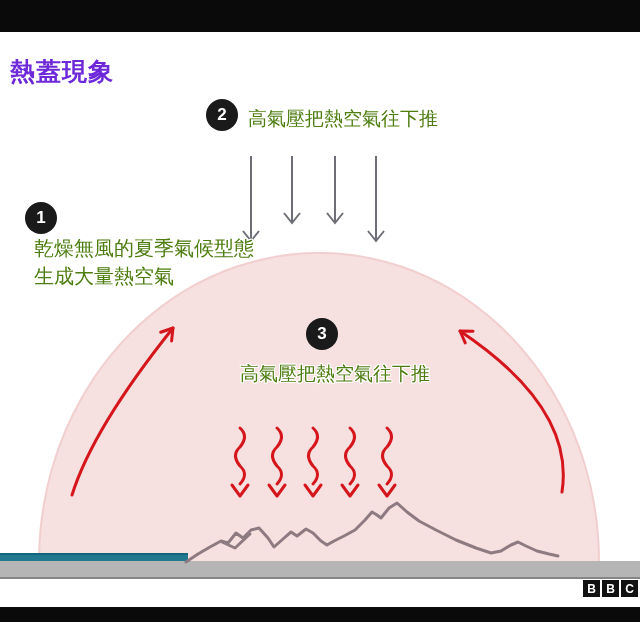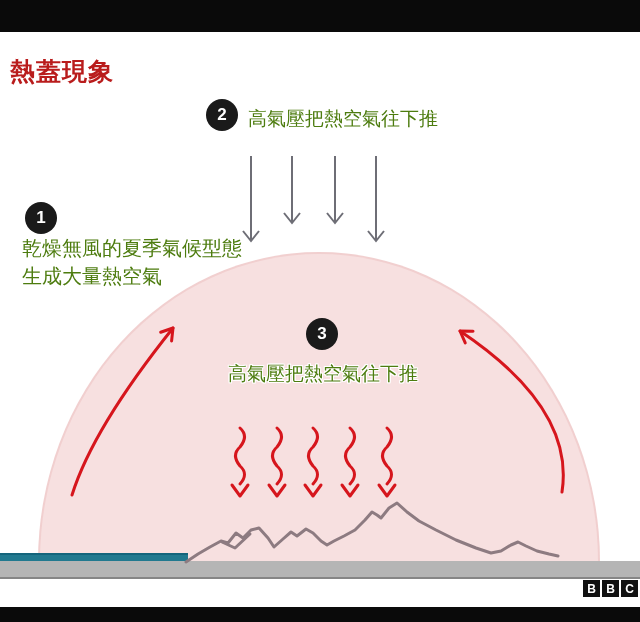--- a/index.html
+++ b/index.html
@@ -3,21 +3,21 @@
 <meta charset="utf-8">
 <style>
   html,body{margin:0;padding:0;background:#ffffff;font-family:"Liberation Sans","DejaVu Sans",sans-serif;}
   #stage{position:relative;width:640px;height:622px;background:#ffffff;overflow:hidden;}
 
   .bar-black{position:absolute;left:0;width:640px;background:#0a0a0a;}
   #top-bar{top:0;height:32px;}
   #bottom-bar{top:607px;height:15px;}
 
   #main-title{position:absolute;left:10px;top:38px;font-size:25px;font-weight:bold;
-    color:#b91c1c;letter-spacing:1px;}
+    color:#6d28d9;letter-spacing:1px;}
 
   #dome{position:absolute;left:38px;top:252px;width:562px;height:310px;
     background:var(--dome-pink,#f7e0e0);
     border:2px solid rgba(228,170,170,0.30);border-bottom:none;box-sizing:border-box;
     border-radius:50% 50% 0 0 / 100% 100% 0 0;}
 
   #water{position:absolute;left:0;top:553px;width:188px;height:8px;
     background:linear-gradient(to bottom,#14657c 0 30%,var(--water-teal,#21798f) 30% 100%);}
   #ground{position:absolute;left:0;top:561px;width:640px;height:16px;
     background:var(--ground-gray,#b5b5b5);border-bottom:2px solid #868686;}
@@ -27,21 +27,21 @@
   .rline{stroke:var(--arrow-red,#d6161d);stroke-width:3;fill:none;
     stroke-linecap:round;stroke-linejoin:round;}
   .mline{stroke:var(--mountain,#8d7b81);stroke-width:3;fill:none;
     stroke-linecap:round;stroke-linejoin:round;}
 
   .num-circle{position:absolute;width:32px;height:32px;border-radius:50%;
     background:#1a1a1a;color:#ffffff;display:flex;align-items:center;justify-content:center;
     font-size:17px;font-weight:bold;}
   .step-text{position:absolute;color:#4d7c0f;font-size:19px;line-height:28px;}
   .halo{text-shadow:1px 0 0 #fff,-1px 0 0 #fff,0 1px 0 #fff,0 -1px 0 #fff,
-    1px 1px 0 #fff,-1px -1px 0 #fff,1px -1px 0 #fff,-1px 1px 0 #fff;}
+    1px 1px 0 #fff,-1px -1px 0 #fff,1px -1px 0 #fff,-1px 1px 0 #fff;margin-left:12px;}
 
   #step1-circle{left:25px;top:202px;}
   #step1-text{left:22px;top:234px;font-size:20px;}
   #step2-circle{left:206px;top:99px;}
   #step2-text{left:248px;top:105px;}
   #step3-circle{left:306px;top:318px;}
   #step3-text{left:161px;top:360px;width:324px;text-align:center;}
 
   #bbc-logo{position:absolute;left:583px;top:580px;display:flex;gap:2px;}
   .bbc-box{width:17px;height:17px;background:#111111;color:#ffffff;

